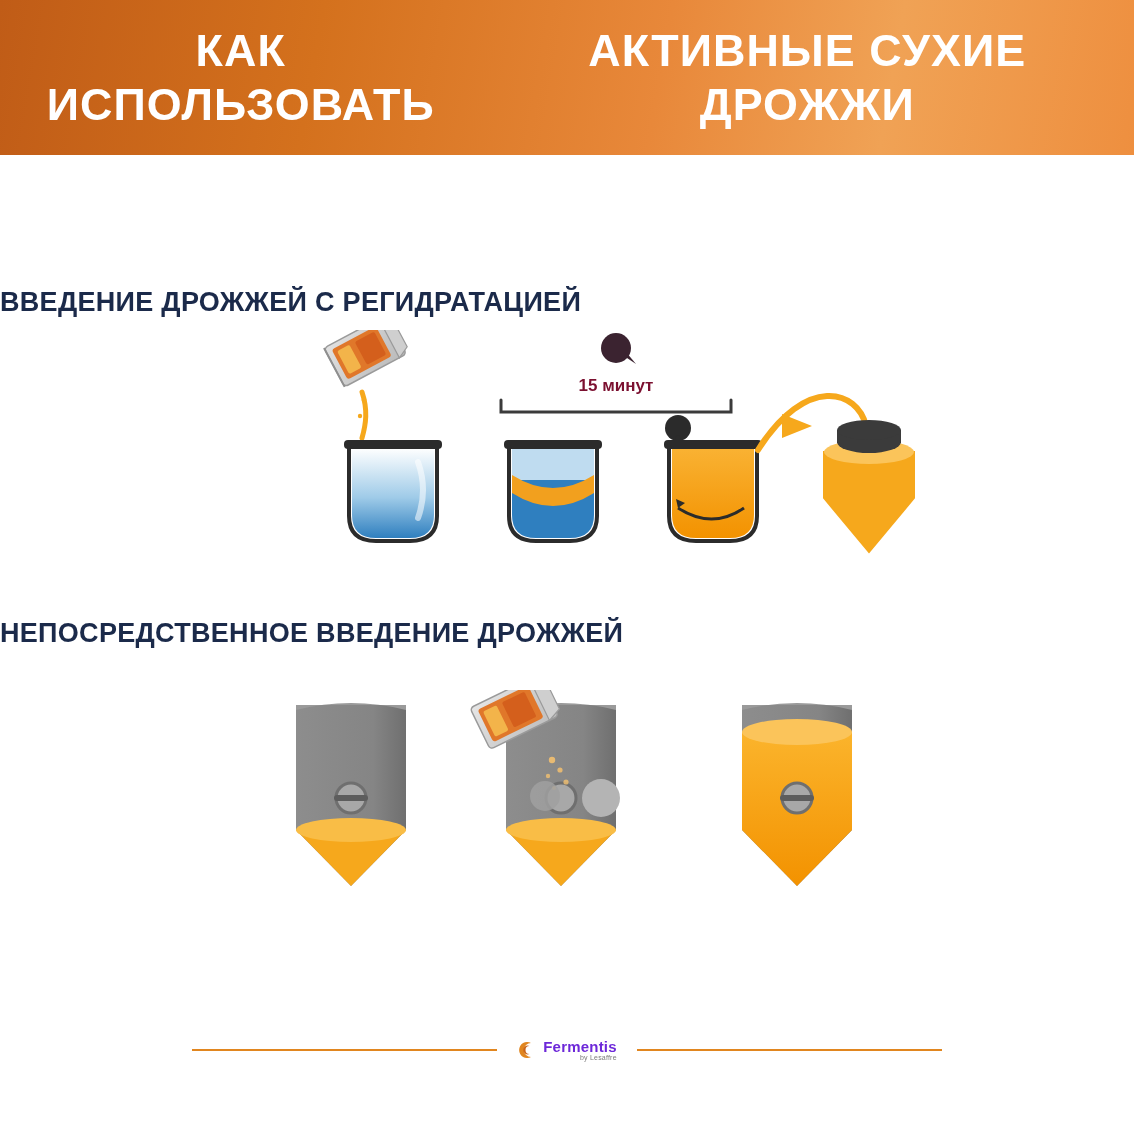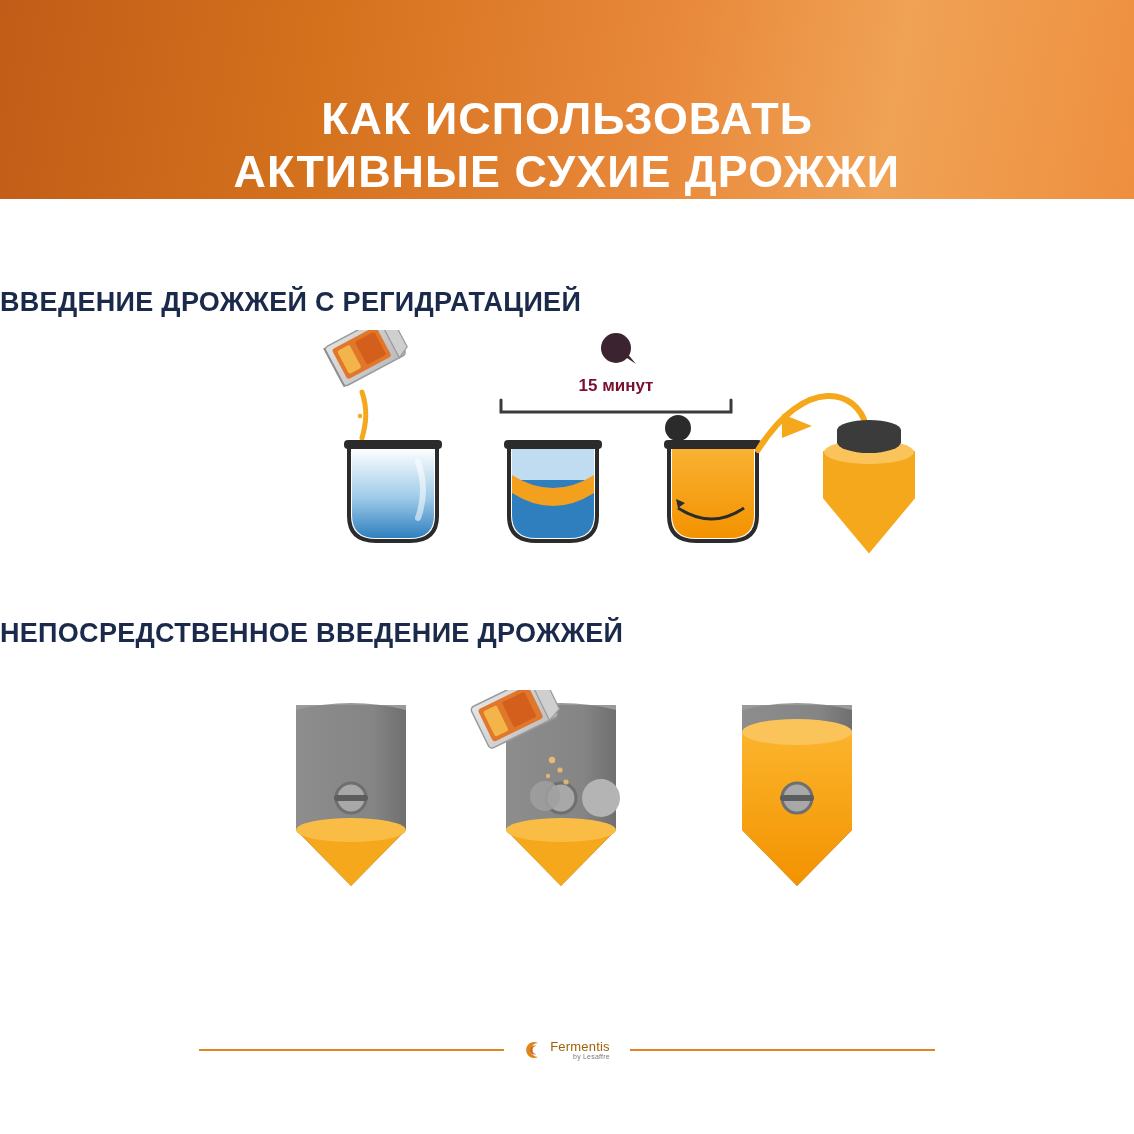--- a/index.html
+++ b/index.html
@@ -14,24 +14,24 @@
     position: relative;
     overflow: hidden;
   }
 
   
   .header {
     position: absolute;
     left: 0;
     top: 0;
     width: 1134px;
-    height: 199px;
+    height: 155px;
     background: linear-gradient(100deg, #c05c17 0%, #d4711d 28%, #e8883a 58%, #f0a255 78%, #ee8f3f 100%);
     display: flex;
-    flex-direction: column;
+    flex-direction: row;
     align-items: center;
     justify-content: flex-end;
   }
   .header-line {
     color: #ffffff;
     font-weight: bold;
     font-size: 44px;
     letter-spacing: 1px;
     line-height: 1.22;
     text-transform: uppercase;
@@ -96,23 +96,23 @@
     gap: 6px;
     margin: 0 14px;
     padding: 0 6px;
   }
   .brand-text {
     display: flex;
     flex-direction: column;
     line-height: 1;
   }
   .brand-name {
-    color: #a16207;
-    font-weight: normal;
-    font-size: 13px;
+    color: #6d28d9;
+    font-weight: bold;
+    font-size: 15px;
     letter-spacing: 0.2px;
   }
   .brand-sub {
     color: #7a7a7a;
     font-size: 7px;
     letter-spacing: 0.2px;
     text-align: right;
   }
 </style>
 </head>

